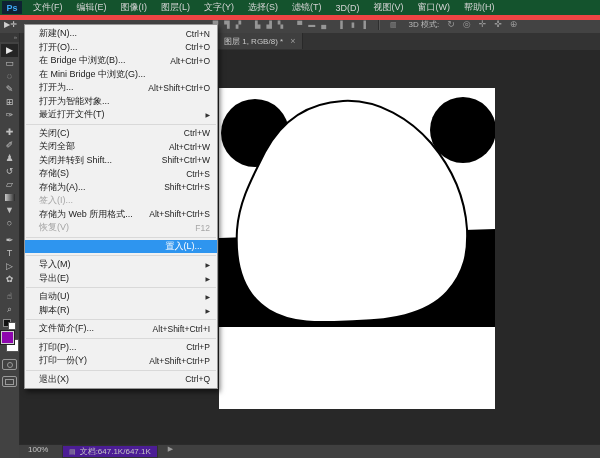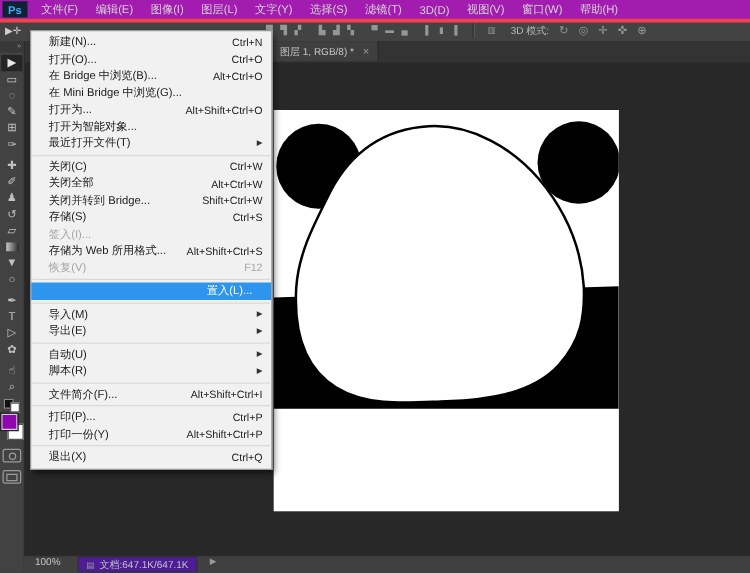--- a/index.html
+++ b/index.html
@@ -1,20 +1,20 @@
 <!DOCTYPE html>
 <html><head>
 <meta charset="utf-8">
 <style>
   html,body{margin:0;padding:0;background:#555;}
   #app{position:relative;width:600px;height:458px;background:#282828;overflow:hidden;
        font-family:"Liberation Sans","DejaVu Sans",sans-serif;-webkit-font-smoothing:antialiased;}
   
-  #menubar{position:absolute;left:0;top:0;width:600px;height:15px;background:#a21caf;
-           border-bottom:3px solid #ef4444;display:flex;align-items:center;z-index:5;}
+  #menubar{position:absolute;left:0;top:0;width:600px;height:15px;background:#14532d;
+           border-bottom:5px solid #ef4444;display:flex;align-items:center;z-index:5;}
   #pslogo{width:20px;height:13px;margin:1px 4px 1px 2px;background:#0e2233;color:#3fa9f5;
           font-size:9px;font-weight:bold;display:flex;align-items:center;justify-content:center;}
   .mb-item{font-size:9px;color:#d4d4d4;padding:0 7px;height:15px;display:flex;align-items:center;cursor:default;}
   
   #optionsbar{position:absolute;left:0;top:15px;width:600px;height:18px;background:#434343;
               border-bottom:1px solid #2b2b2b;display:flex;align-items:center;z-index:1;}
   .ob-tool{color:#cfcfcf;font-size:8px;margin-left:4px;}
   .ob-group{display:flex;gap:6px;margin-left:14px;}
   .ob-ico{color:#969696;font-size:7px;line-height:7px;}
   .ob-sep{width:1px;height:12px;background:#2e2e2e;border-right:1px solid #575757;margin-left:12px;}
@@ -274,26 +274,30 @@
     <div class="msep"></div>
     <div class="mi">
         <span class="ml">关闭(C)</span>
         <span class="ms">Ctrl+W</span>
       </div>
     <div class="mi">
         <span class="ml">关闭全部</span>
         <span class="ms">Alt+Ctrl+W</span>
       </div>
     <div class="mi">
-        <span class="ml">关闭并转到 Bridge...</span>
+        <span class="ml">关闭并转到 Shift...</span>
         <span class="ms">Shift+Ctrl+W</span>
       </div>
     <div class="mi">
         <span class="ml">存储(S)</span>
         <span class="ms">Ctrl+S</span>
+      </div>
+    <div class="mi">
+        <span class="ml">存储为(A)...</span>
+        <span class="ms">Shift+Ctrl+S</span>
       </div>
     <div class="mi dis">
         <span class="ml">签入(I)...</span>
         <span class="ms"></span>
       </div>
     <div class="mi">
         <span class="ml">存储为 Web 所用格式...</span>
         <span class="ms">Alt+Shift+Ctrl+S</span>
       </div>
     <div class="mi dis">

